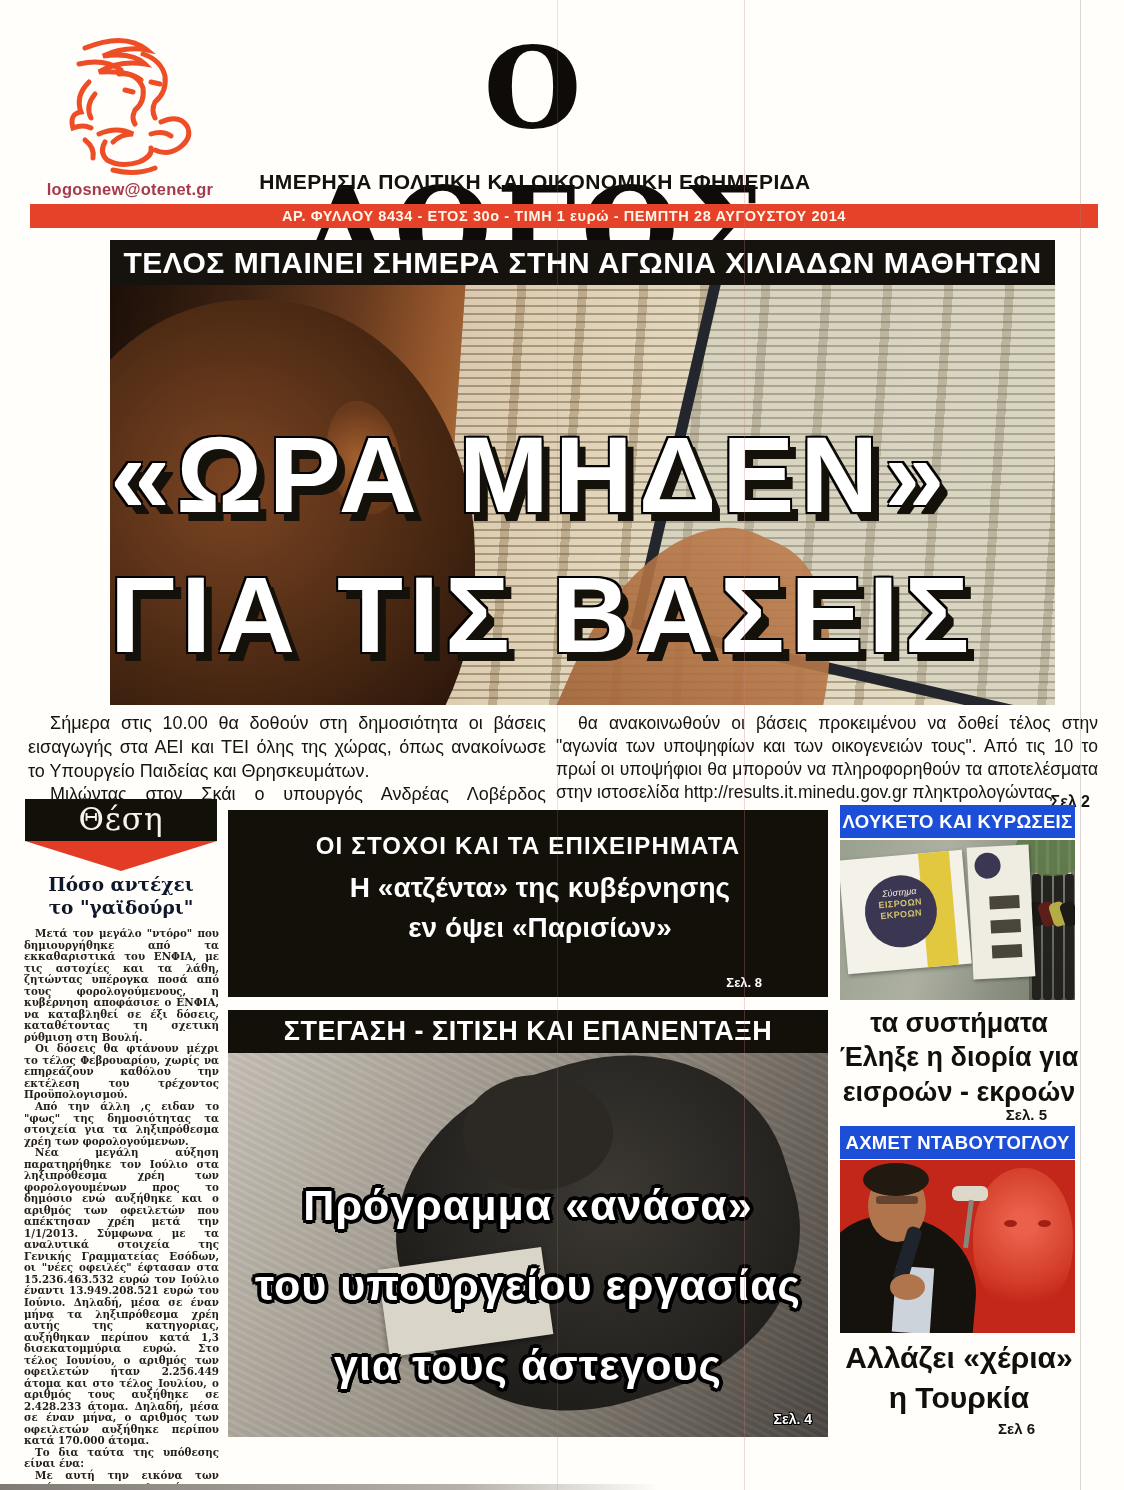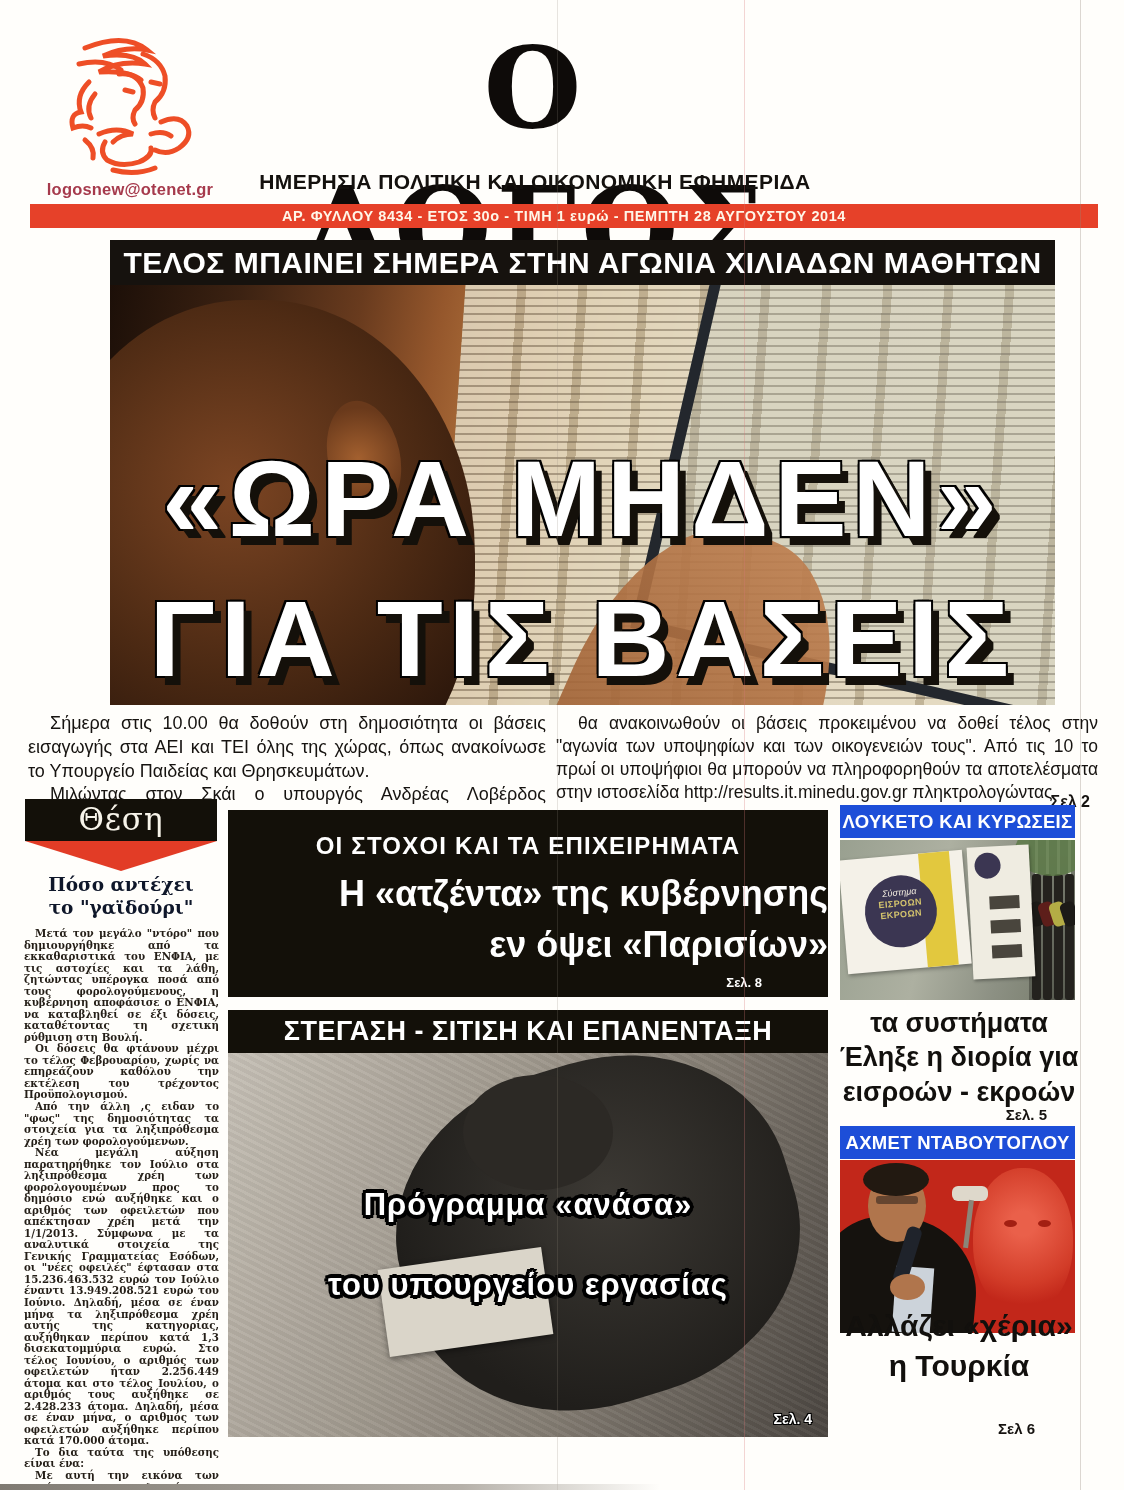--- a/index.html
+++ b/index.html
@@ -27,23 +27,23 @@
          background:repeating-linear-gradient(180deg,rgba(85,74,58,.45) 0 2px,rgba(0,0,0,0) 2px 8px),
                     repeating-linear-gradient(90deg,#e6ddc6 0 52px,#bdb094 52px 61px);}
   .mp-head{position:absolute;left:-75px;top:15px;width:440px;height:530px;border-radius:48%;
          background:radial-gradient(circle at 45% 35%,#7c4523 0%,#4b2913 45%,#27140a 78%);}
   .mp-ear{position:absolute;left:218px;top:115px;width:72px;height:115px;border-radius:50%;transform:rotate(-12deg);
          background:radial-gradient(circle at 42% 50%,#a3602f,#69391b 72%);}
   .mp-arm{position:absolute;left:445px;top:235px;width:250px;height:430px;border-radius:45%;transform:rotate(24deg);
          background:linear-gradient(20deg,#8f5227,#c08050);opacity:.9;}
   .mp-frame{position:absolute;left:565px;top:-50px;width:540px;height:440px;border:11px solid #23272d;
          transform:rotate(13deg);background:rgba(160,185,190,.16);}
-  .main-headline{position:absolute;left:0;width:100%;text-align:center;color:#ffffff;font-weight:bold;
+  .main-headline{position:absolute;left:0;width:100%;text-align:left;color:#ffffff;font-weight:bold;
          font-size:108px;letter-spacing:6px;line-height:1;
-         text-shadow:8px 9px 0 #14100a,2px 2px 0 #000,-2px 2px 0 #000,2px -2px 0 #000,-2px -2px 0 #000;margin-top:24px;}
+         text-shadow:8px 9px 0 #14100a,2px 2px 0 #000,-2px 2px 0 #000,2px -2px 0 #000,-2px -2px 0 #000;}
   .mh1{top:136px;} .mh2{top:276px;}
 
   .intro-left{position:absolute;left:28px;top:712px;width:518px;font-size:18px;line-height:1.32;}
   .intro-right{position:absolute;left:556px;top:712px;width:542px;height:94px;font-size:17.5px;line-height:1.32;}
   .intro-left p,.intro-right p{margin:0;text-indent:22px;text-align:justify;}
   .pageref-2{position:absolute;right:8px;bottom:-6px;font-weight:bold;font-size:16px;}
 
   
   .op-header{position:absolute;left:25px;top:799px;width:192px;height:42px;background:#131009;
          color:#f7f4ea;text-align:center;font-family:"DejaVu Serif","Liberation Serif",serif;
@@ -52,38 +52,38 @@
          clip-path:polygon(0 0,100% 0,50% 100%);filter:drop-shadow(0 1px 0 rgba(0,0,0,.55));}
   .op-title{position:absolute;left:18px;top:874px;width:206px;text-align:center;
          font-family:"DejaVu Serif","Liberation Serif",serif;font-weight:bold;font-size:18.5px;line-height:1.22;color:#0f172a;}
   .op-body{position:absolute;left:24px;top:928px;width:195px;
          font-family:"DejaVu Serif","Liberation Serif",serif;font-weight:bold;font-size:10.3px;line-height:1.12;color:#241e17;}
   .op-body p{margin:0;text-indent:11px;text-align:justify;}
 
   
   .agenda-box{position:absolute;left:228px;top:810px;width:600px;height:187px;background:#131009;color:#fff;}
   .agenda-kicker{padding-top:22px;text-align:center;font-weight:bold;font-size:24px;letter-spacing:1.2px;}
-  .agenda-h{text-align:right;font-weight:bold;font-size:36px;line-height:1.42;padding-left:24px;}
+  .agenda-h{text-align:center;font-weight:bold;font-size:28px;line-height:1.42;padding-left:24px;}
   .agenda-h.first{margin-top:8px;}
   .agenda-ref{position:absolute;right:66px;bottom:7px;font-weight:bold;font-size:13px;}
 
   
   .housing-bar{position:absolute;left:228px;top:1010px;width:600px;height:43px;background:#131009;
          color:#fff;text-align:center;font-weight:bold;font-size:27px;line-height:43px;letter-spacing:.5px;}
   .housing-photo{position:absolute;left:228px;top:1053px;width:600px;height:384px;overflow:hidden;
          background:linear-gradient(115deg,#c6c0b6 0%,#a49d92 35%,#857e74 62%,#615b54 85%,#4a4540 100%);}
   .hp-grain{position:absolute;inset:0;opacity:.5;
          background:repeating-linear-gradient(27deg,rgba(255,255,255,.08) 0 3px,rgba(0,0,0,.07) 3px 7px);}
   .hp-fig{position:absolute;right:30px;top:10px;width:400px;height:340px;border-radius:45%;transform:rotate(-17deg);
          background:radial-gradient(circle at 55% 40%,#3c3934,#201e1b 72%);}
   .hp-head{position:absolute;right:215px;top:22px;width:150px;height:115px;border-radius:50%;background:#2c2925;}
   .hp-paper{position:absolute;left:155px;top:205px;width:165px;height:88px;background:#dad5c9;transform:rotate(-8deg);
          box-shadow:0 2px 6px rgba(0,0,0,.45);}
   .housing-overlay{position:absolute;left:0;top:112px;width:100%;text-align:center;color:#fff;
-         font-weight:bold;font-size:31px;line-height:80px;letter-spacing:1px;
+         font-weight:bold;font-size:43px;line-height:80px;letter-spacing:1px;
          text-shadow:3px 3px 0 #000,-3px 3px 0 #000,3px -3px 0 #000,-3px -3px 0 #000,0 4px 0 #000,4px 0 0 #000,0 -4px 0 #000,-4px 0 0 #000;}
   .housing-ref{position:absolute;right:16px;bottom:10px;color:#fff;font-weight:bold;font-size:14px;
          text-shadow:1px 1px 0 #000,-1px 1px 0 #000,1px -1px 0 #000,-1px -1px 0 #000;}
 
   
   .rc-kicker{position:absolute;left:840px;width:235px;height:33px;background:#1d4ed8;color:#fff;
          text-align:center;font-weight:bold;font-size:18.5px;line-height:33px;letter-spacing:.3px;}
   .rck1{top:805px;} .rck2{top:1126px;}
   .rc-photo1{position:absolute;left:840px;top:840px;width:235px;height:160px;overflow:hidden;
          background:linear-gradient(105deg,#99a090 0%,#adb0a1 40%,#8c9083 70%,#747968 100%);}
@@ -120,21 +120,21 @@
   .dv-gavel{position:absolute;left:112px;top:26px;width:36px;height:15px;background:#ded8cb;border-radius:6px;}
   .dv-stem{position:absolute;left:126px;top:40px;width:5px;height:48px;background:#8b8578;transform:rotate(7deg);}
   .dv-suit{position:absolute;left:-22px;bottom:-34px;width:158px;height:150px;border-radius:42% 50% 8% 8%;
          background:#15120e;transform:rotate(5deg);}
   .dv-shirt{position:absolute;left:54px;bottom:0;width:38px;height:66px;background:#ccd3da;transform:rotate(4deg);}
   .dv-head{position:absolute;left:28px;top:10px;width:58px;height:72px;border-radius:50%;background:#b0754c;}
   .dv-hair{position:absolute;left:23px;top:3px;width:66px;height:33px;border-radius:50%;background:#221911;}
   .dv-glasses{position:absolute;left:36px;top:36px;width:42px;height:8px;background:rgba(40,30,25,.55);border-radius:3px;}
   .dv-mic{position:absolute;left:60px;top:66px;width:15px;height:58px;background:#1f232b;border-radius:6px;transform:rotate(17deg);}
   .dv-hand{position:absolute;left:50px;top:114px;width:35px;height:26px;border-radius:50%;background:#b0754c;}
-  .rc-head2{position:absolute;left:834px;top:1306px;width:250px;text-align:center;
+  .rc-head2{position:absolute;left:834px;top:1338px;width:250px;text-align:center;
          font-weight:bold;font-size:30px;line-height:1.33;color:#12100d;}
   .rc-ref2{position:absolute;left:840px;top:1420px;width:195px;text-align:right;font-weight:bold;font-size:15px;}
 
   
   .fold{position:absolute;top:0;width:1px;height:100%;z-index:60;pointer-events:none;}
   .fold-a{left:557px;background:rgba(145,135,122,.22);}
   .fold-b{left:744px;background:rgba(215,120,120,.30);}
   .fold-c{left:1080px;background:rgba(145,135,122,.32);}
   .bottom-strip{position:absolute;left:0;bottom:0;width:660px;height:6px;z-index:61;
          background:linear-gradient(90deg,#7f7a72,#b6b1a9 70%,rgba(182,177,169,0));}
@@ -213,20 +213,21 @@
 
   <div class="housing-bar">ΣΤΕΓΑΣΗ - ΣΙΤΙΣΗ ΚΑΙ ΕΠΑΝΕΝΤΑΞΗ</div>
   <div class="housing-photo">
     <div class="hp-grain"></div>
     <div class="hp-fig"></div>
     <div class="hp-head"></div>
     <div class="hp-paper"></div>
     <div class="housing-overlay">
       <div>Πρόγραμμα «ανάσα»</div>
       <div>του υπουργείου εργασίας</div>
+      <div>για τους άστεγους</div>
     </div>
     <div class="housing-ref">Σελ. 4</div>
   </div>
 
   <div class="rc-kicker rck1">ΛΟΥΚΕΤΟ ΚΑΙ ΚΥΡΩΣΕΙΣ</div>
   <div class="rc-photo1">
     <div class="fp-nozzles">
       <div class="hose hs1"></div>
       <div class="hose hs2"></div>
       <div class="hose hs3"></div>

